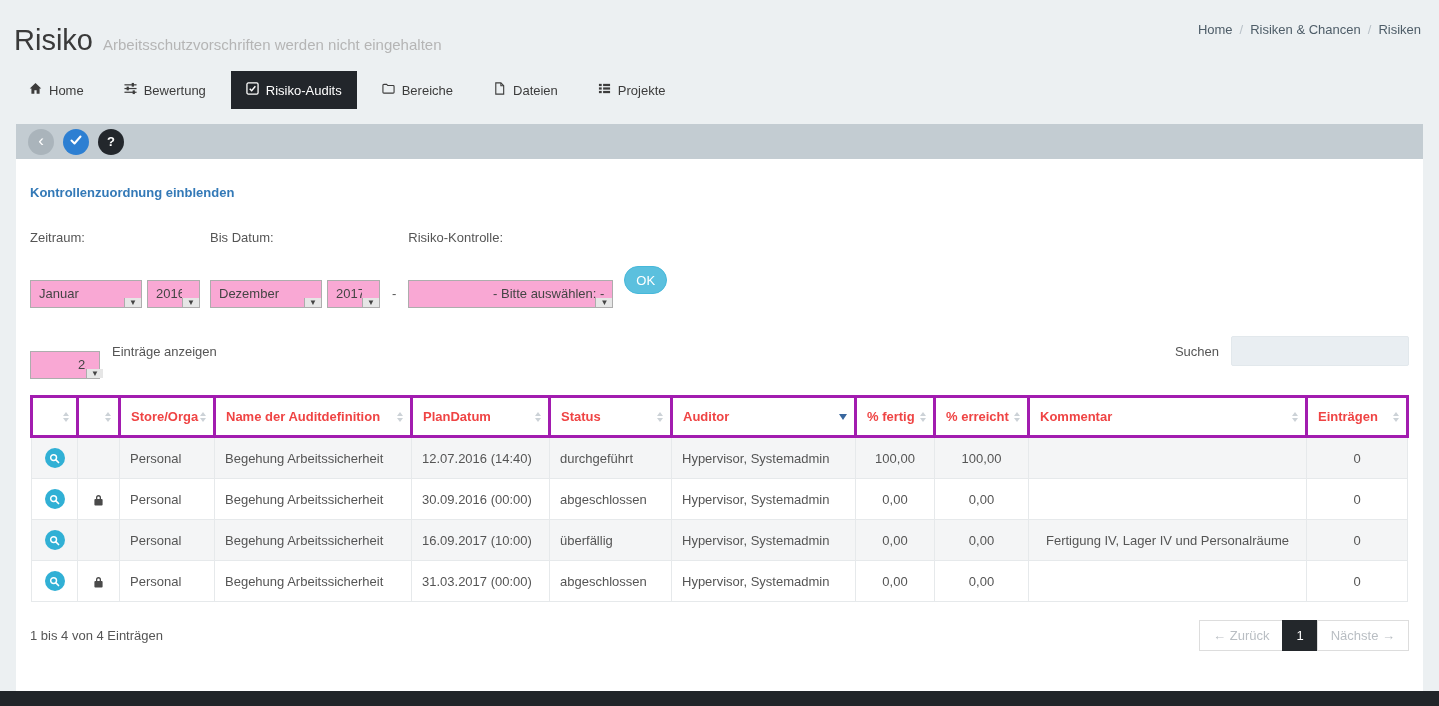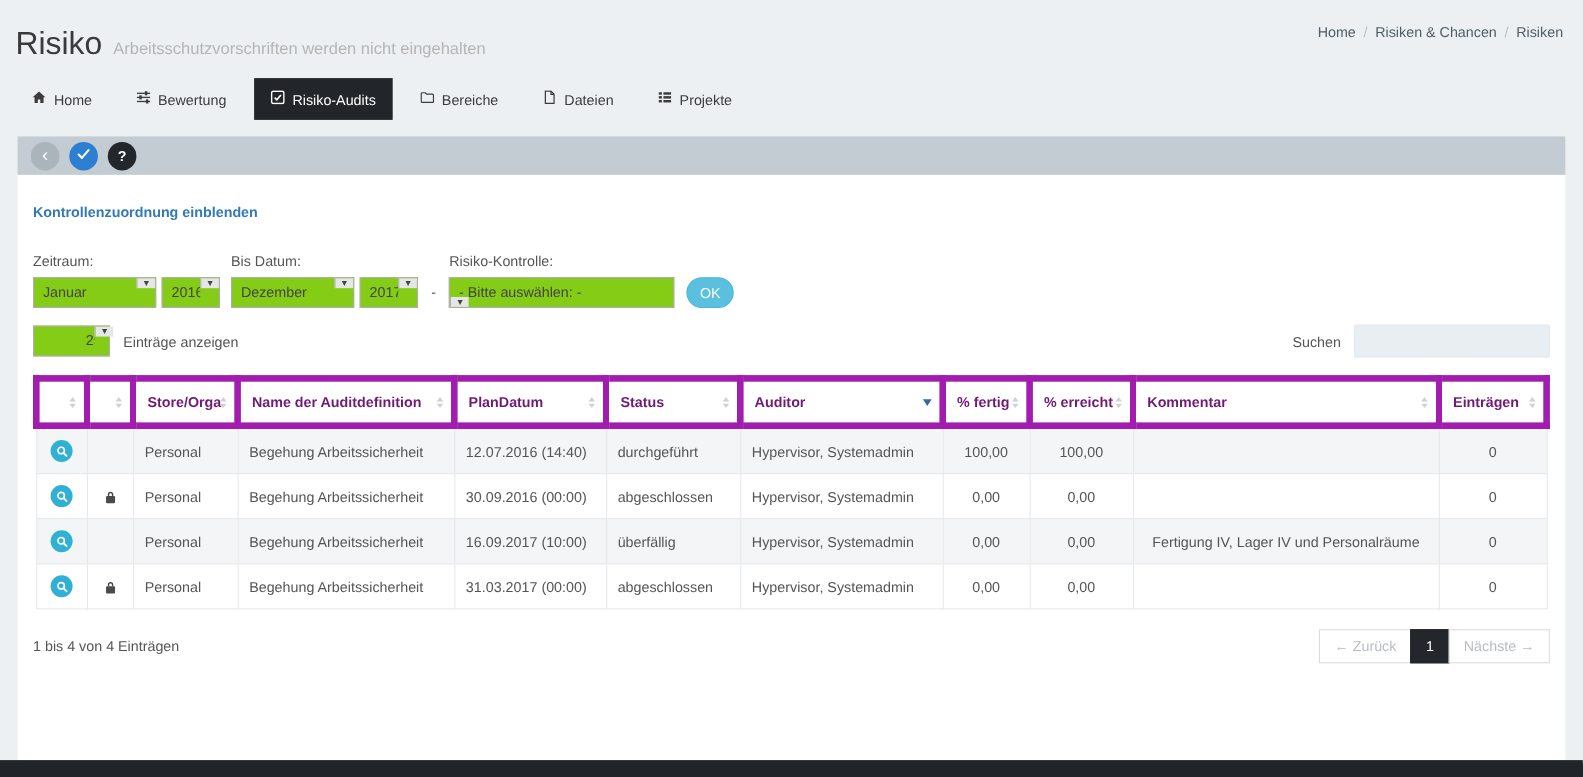--- a/index.html
+++ b/index.html
@@ -32,36 +32,36 @@
 
   
   .panel { margin:0 16px; background:#fff; height:534px; padding:0 14px; position:relative; }
   .toggle-link { display:inline-block; padding-top:26px; color:#3379b7; font-weight:bold; text-decoration:none; cursor:pointer; }
 
   
   .filters { display:flex; align-items:flex-end; margin-top:30px; gap:10px; }
   .fgroup { display:flex; flex-direction:column; gap:7px; }
   .flabel { color:#555; }
   .fcontrols { display:flex; align-items:center; gap:5px; }
-  .sel { display:inline-flex; align-items:flex-start; height:28px; border:1px solid #adadad; background:#84cc16; cursor:pointer; }
+  .sel { display:inline-flex; align-items:flex-end; height:28px; border:1px solid #adadad; background:#f9a8d4; cursor:pointer;margin-top:28px; }
   .sel-val { padding:0 8px; line-height:26px; color:#444; white-space:nowrap; overflow:hidden; flex:1; }
   .sel-caret { width:17px; background:#e6e6e6; border-left:1px solid #adadad; display:flex; align-items:center; justify-content:center; font-size:8px; color:#444; flex:0 0 auto; }
   .w-month { width:112px; } .w-year { width:53px; } .w-kontrolle { width:205px;flex-direction:column; } .w-len { width:70px;padding-left:39px; }
   .dash { line-height:28px; color:#555; margin:0 2px; }
   .ok-btn { height:28px; padding:0 11px; background:#5bc0de; border:1px solid #46b8da; color:#fff; font-size:13px; border-radius:14px; margin-left:6px; cursor:pointer; font-family:inherit; }
 
   
   .length-row { display:flex; justify-content:space-between; align-items:center; margin-top:15px; }
   .len-left { display:flex; align-items:center; gap:12px; }
   .search-wrap { display:flex; align-items:center; gap:12px; }
   .search-input { width:178px; height:30px; background:#e9eef2; border:1px solid #e2e8ec; border-radius:2px; padding:0 8px; font-size:13px; color:#444; font-family:inherit; }
 
   
   table.grid { width:100%; border-collapse:collapse; table-layout:fixed; margin-top:16px; }
-  .grid th { border:6px solid #a21caf; padding:11px 10px; font-weight:bold; color:#701a75; text-align:left; position:relative; background:#fff; font-size:13px; }
+  .grid th { border:3px solid #a21caf; padding:11px 10px; font-weight:bold; color:#ef4444; text-align:left; position:relative; background:#fff; font-size:13px; }
   .grid td { border:1px solid #e6e9eb; padding:10px 10px; color:#555; vertical-align:middle; font-size:13px; }
   .grid tr.odd td { background:#f4f5f6; }
   .grid .c { text-align:center; }
   .sort { position:absolute; right:7px; top:50%; margin-top:-5px; display:flex; flex-direction:column; gap:2px; }
   .sort i { display:block; width:0; height:0; border-left:3.5px solid transparent; border-right:3.5px solid transparent; }
   .sort i.up { border-bottom:4px solid #ccd2d7; }
   .sort i.down { border-top:4px solid #ccd2d7; }
   .sort.single { margin-top:-3px; }
   .sort.single i.down { border-left:4.5px solid transparent; border-right:4.5px solid transparent; border-top:6px solid #39679e; }
   .zoom-btn { display:inline-flex; width:20px; height:20px; border-radius:50%; background:#31b0d5; align-items:center; justify-content:center; cursor:pointer; vertical-align:middle; }

